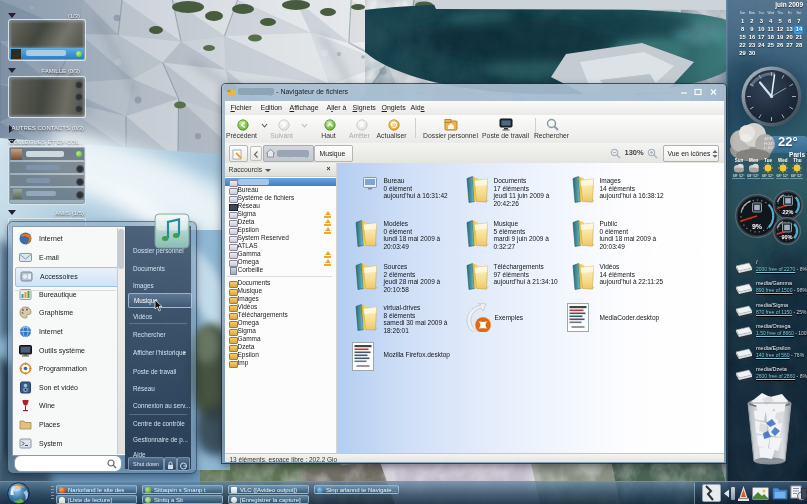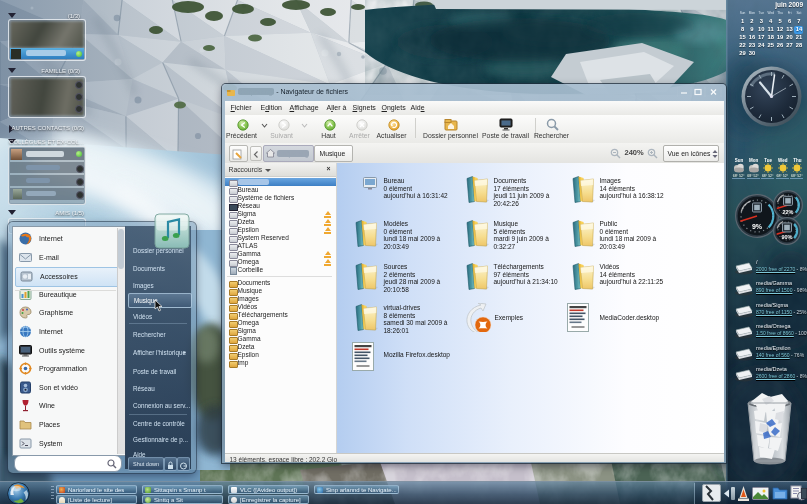--- a/index.html
+++ b/index.html
@@ -871,21 +871,21 @@
   <span class="abs" style="left:13px;top:4px;font-size:6.5px;background:#9aa6b4;color:#9aa6b4;border-radius:2px;">itsefparang</span>
  </div>
  <div class="abs" style="left:89px;top:2px;width:37px;height:15px;border:1px solid #b4b4b0;border-radius:2px;background:linear-gradient(#ffffff,#ebebe8);">
   <span class="abs" style="left:5px;top:4px;font-size:6.8px;color:#222;">Musique</span>
  </div>
  <svg class="abs" style="left:385px;top:5px;" width="11" height="11" opacity=".75">
           <circle cx="4.5" cy="4.5" r="3.2" fill="none" stroke="#98a4b0" stroke-width="1.2"></circle>
           <line x1="7" y1="7" x2="10" y2="10" stroke="#98a4b0" stroke-width="1.4"></line>
           <line x1="3" y1="4.5" x2="6" y2="4.5" stroke="#98a4b0" stroke-width="1"></line>
         </svg>
- <span class="abs" style="left:400px;top:5px;font-size:7.5px;color:#444;font-weight:bold;">240%</span>
+ <span class="abs" style="left:400px;top:5px;font-size:7.5px;color:#444;font-weight:bold;">130%</span>
  <svg class="abs" style="left:422px;top:5px;" width="11" height="11" opacity=".75">
           <circle cx="4.5" cy="4.5" r="3.2" fill="none" stroke="#98a4b0" stroke-width="1.2"></circle>
           <line x1="7" y1="7" x2="10" y2="10" stroke="#98a4b0" stroke-width="1.4"></line>
           <line x1="3" y1="4.5" x2="6" y2="4.5" stroke="#98a4b0" stroke-width="1"></line>
           <line x1="4.5" y1="3" x2="4.5" y2="6" stroke="#98a4b0" stroke-width="1"></line>
         </svg>
  <div class="abs" style="left:438px;top:2px;width:54px;height:15px;border:1px solid #b0b0ac;border-radius:2px;background:linear-gradient(#ffffff,#ececea);">
   <span class="abs" style="left:4px;top:4px;font-size:6.8px;color:#222;">Vue en icônes</span>
   <svg class="abs" style="left:47px;top:3px;" width="8" height="10">
             <path d="M4,1 L6.5,4 L1.5,4 Z" fill="#667"></path>
@@ -1129,20 +1129,35 @@
 <line x1="9" y1="43" x2="12.5" y2="41"></line>
         <line x1="52" y1="43" x2="48.5" y2="41"></line>
 <line x1="18" y1="52" x2="20" y2="48.5"></line>
         <line x1="43" y1="52" x2="41" y2="48.5"></line>
 </g>
 <line x1="30.5" y1="30.5" x2="19" y2="16.5" stroke="#d8e2ea" stroke-width="2.2" stroke-linecap="round"></line>
 <line x1="30.5" y1="30.5" x2="33.5" y2="9" stroke="#e8eef4" stroke-width="1.6" stroke-linecap="round"></line>
 <line x1="30.5" y1="30.5" x2="45" y2="22" stroke="#c0ccd6" stroke-width="0.7"></line>
 <circle cx="30.5" cy="30.5" r="1.6" fill="#dde"></circle>
 </svg>
+    <div class="abs" style="left:0px;top:125px;width:77px;height:65px;">
+<div class="abs" style="left:33px;top:11px;width:44px;height:17px;background:linear-gradient(rgba(110,170,225,.55),rgba(60,120,185,.5));border-radius:3px;"></div>
+<svg class="abs" style="left:-4px;top:-3px;" width="52" height="42">
+<ellipse cx="25" cy="28" rx="21" ry="11" fill="#9a9a96"></ellipse>
+<circle cx="15" cy="19" r="11" fill="#bcbab6"></circle>
+<circle cx="28" cy="13" r="12" fill="#d4d2ce"></circle>
+<circle cx="39" cy="22" r="10" fill="#b0aeaa"></circle>
+<circle cx="21" cy="11" r="8" fill="#e6e4e0"></circle>
+<ellipse cx="27" cy="33" rx="17" ry="6" fill="#84827c"></ellipse>
+<ellipse cx="20" cy="16" rx="6" ry="4" fill="#f0eeea" opacity=".8"></ellipse>
+</svg>
+<div class="abs" style="left:34px;top:12px;font-size:4px;color:#eef;line-height:4.5px;">46°F<br>H:24°<br>L:10°</div>
+<div class="abs" style="left:48px;top:9px;font-size:13px;font-weight:bold;color:#fff;text-shadow:0 1px 2px rgba(0,0,0,.5);">22°</div>
+<div class="abs" style="left:42px;top:26px;width:33px;text-align:right;font-size:6.5px;font-weight:bold;color:#fff;">Paris</div>
+</div>
     <div class="abs" style="left:2.0px;top:158px;width:14px;text-align:center;font-size:4.5px;font-weight:bold;color:#fff;">Sun</div>
     <svg class="abs" style="left:3.0px;top:163px;" width="12" height="10">
       <circle cx="4" cy="5" r="3" fill="#c8c6c2"></circle>
       <circle cx="7.5" cy="4" r="3.2" fill="#dcdad8"></circle>
       <ellipse cx="6" cy="7" rx="5" ry="2.5" fill="#a8a6a4"></ellipse>
     </svg>
     <div class="abs" style="left:2.0px;top:174px;width:13px;text-align:center;font-size:3.5px;color:#ffe;border-bottom:1px solid rgba(160,200,240,.55);">68° 52°</div>
     <div class="abs" style="left:16.6px;top:158px;width:14px;text-align:center;font-size:4.5px;font-weight:bold;color:#fff;">Mon</div>
     <svg class="abs" style="left:17.6px;top:163px;" width="12" height="10">
       <circle cx="4" cy="5" r="3" fill="#c8c6c2"></circle>

